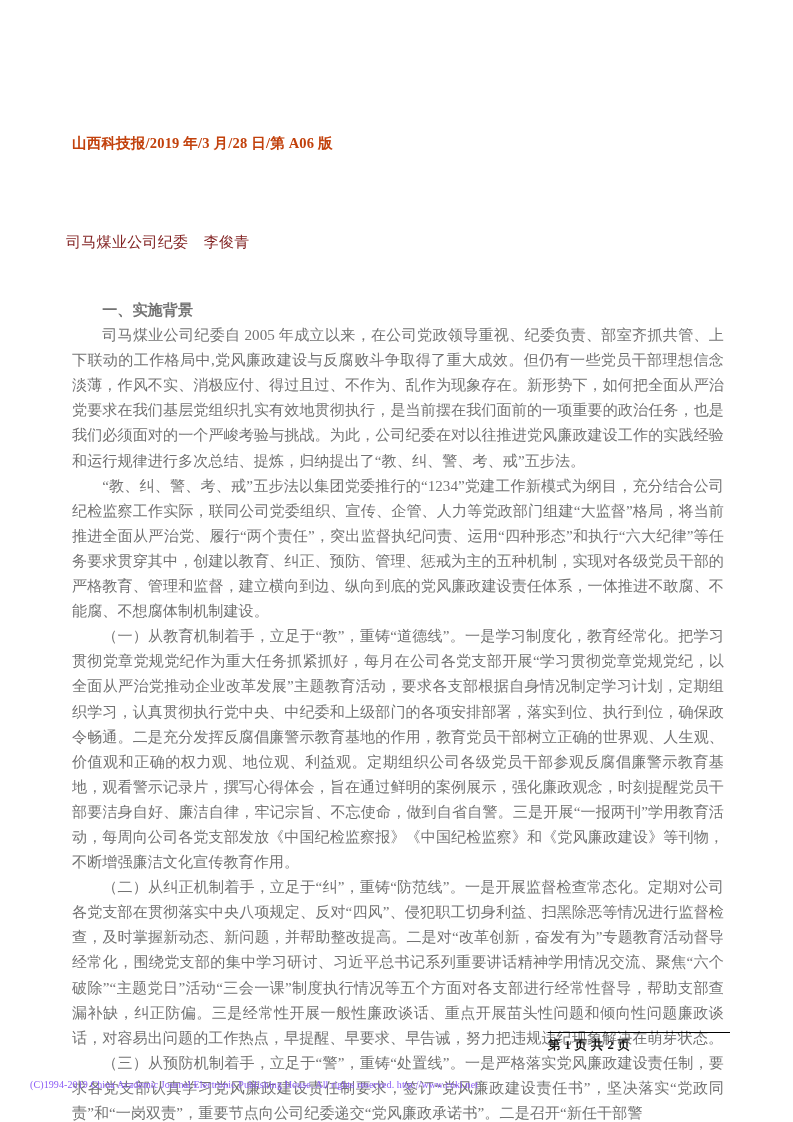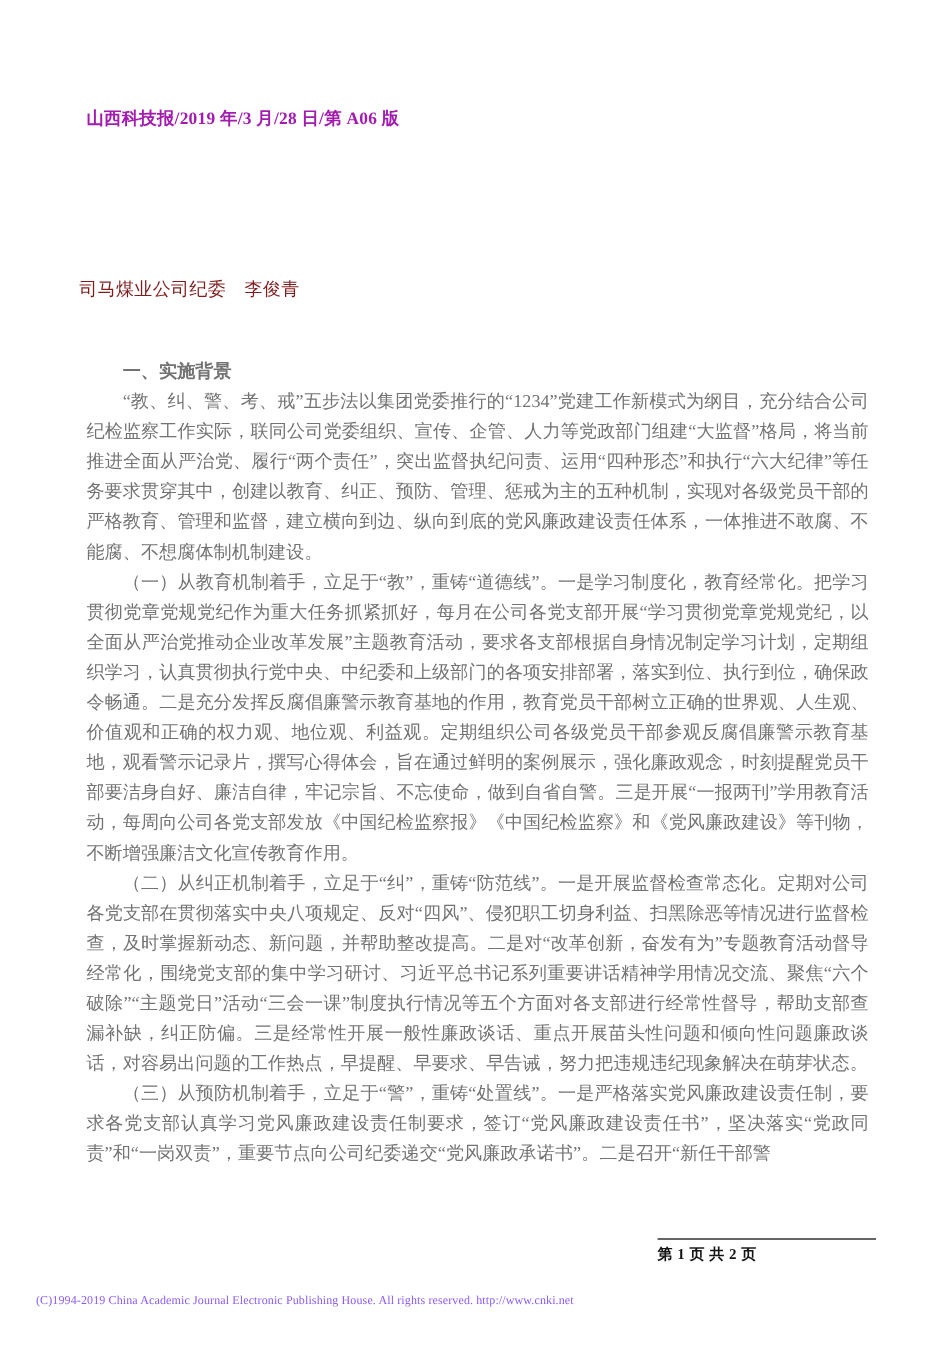--- a/index.html
+++ b/index.html
@@ -27,22 +27,23 @@
     position: absolute;
     left: 72px;
     top: 88px;
     width: 660px;
   }
   .masthead .line {
     font-size: 14.5px;
     font-weight: bold;
     line-height: 22px;
     letter-spacing: 0.2px;
-    color: #a21caf;
+    color: #c2410c;
     white-space: nowrap;
+    margin-top: 44px;
   }
 
   
   .doc-title {
     position: absolute;
     left: 66px;
     top: 158px;
     width: 664px;
     text-align: center;
     font-size: 24px;
@@ -126,20 +127,21 @@
 
   <div class="masthead">
     <div class="line">山西科技报/2019 年/3 月/28 日/第 A06 版</div>
   </div>
 
 
   <div class="byline">司马煤业公司纪委　李俊青</div>
 
   <div class="body-text">
       <p class="para heading">一、实施背景</p>
+      <p class="para indent">司马煤业公司纪委自 2005 年成立以来，在公司党政领导重视、纪委负责、部室齐抓共管、上下联动的工作格局中,党风廉政建设与反腐败斗争取得了重大成效。但仍有一些党员干部理想信念淡薄，作风不实、消极应付、得过且过、不作为、乱作为现象存在。新形势下，如何把全面从严治党要求在我们基层党组织扎实有效地贯彻执行，是当前摆在我们面前的一项重要的政治任务，也是我们必须面对的一个严峻考验与挑战。为此，公司纪委在对以往推进党风廉政建设工作的实践经验和运行规律进行多次总结、提炼，归纳提出了“教、纠、警、考、戒”五步法。</p>
       <p class="para indent">“教、纠、警、考、戒”五步法以集团党委推行的“1234”党建工作新模式为纲目，充分结合公司纪检监察工作实际，联同公司党委组织、宣传、企管、人力等党政部门组建“大监督”格局，将当前推进全面从严治党、履行“两个责任”，突出监督执纪问责、运用“四种形态”和执行“六大纪律”等任务要求贯穿其中，创建以教育、纠正、预防、管理、惩戒为主的五种机制，实现对各级党员干部的严格教育、管理和监督，建立横向到边、纵向到底的党风廉政建设责任体系，一体推进不敢腐、不能腐、不想腐体制机制建设。</p>
       <p class="para indent">（一）从教育机制着手，立足于“教”，重铸“道德线”。一是学习制度化，教育经常化。把学习贯彻党章党规党纪作为重大任务抓紧抓好，每月在公司各党支部开展“学习贯彻党章党规党纪，以全面从严治党推动企业改革发展”主题教育活动，要求各支部根据自身情况制定学习计划，定期组织学习，认真贯彻执行党中央、中纪委和上级部门的各项安排部署，落实到位、执行到位，确保政令畅通。二是充分发挥反腐倡廉警示教育基地的作用，教育党员干部树立正确的世界观、人生观、价值观和正确的权力观、地位观、利益观。定期组织公司各级党员干部参观反腐倡廉警示教育基地，观看警示记录片，撰写心得体会，旨在通过鲜明的案例展示，强化廉政观念，时刻提醒党员干部要洁身自好、廉洁自律，牢记宗旨、不忘使命，做到自省自警。三是开展“一报两刊”学用教育活动，每周向公司各党支部发放《中国纪检监察报》《中国纪检监察》和《党风廉政建设》等刊物，不断增强廉洁文化宣传教育作用。</p>
       <p class="para indent">（二）从纠正机制着手，立足于“纠”，重铸“防范线”。一是开展监督检查常态化。定期对公司各党支部在贯彻落实中央八项规定、反对“四风”、侵犯职工切身利益、扫黑除恶等情况进行监督检查，及时掌握新动态、新问题，并帮助整改提高。二是对“改革创新，奋发有为”专题教育活动督导经常化，围绕党支部的集中学习研讨、习近平总书记系列重要讲话精神学用情况交流、聚焦“六个破除”“主题党日”活动“三会一课”制度执行情况等五个方面对各支部进行经常性督导，帮助支部查漏补缺，纠正防偏。三是经常性开展一般性廉政谈话、重点开展苗头性问题和倾向性问题廉政谈话，对容易出问题的工作热点，早提醒、早要求、早告诫，努力把违规违纪现象解决在萌芽状态。</p>
       <p class="para indent">（三）从预防机制着手，立足于“警”，重铸“处置线”。一是严格落实党风廉政建设责任制，要求各党支部认真学习党风廉政建设责任制要求，签订“党风廉政建设责任书”，坚决落实“党政同责”和“一岗双责”，重要节点向公司纪委递交“党风廉政承诺书”。二是召开“新任干部警</p>
     </div>
 
   <div class="page-footer">
     <div class="rule"></div>
     <div class="label">第 1 页 共 2 页</div>
   </div>

